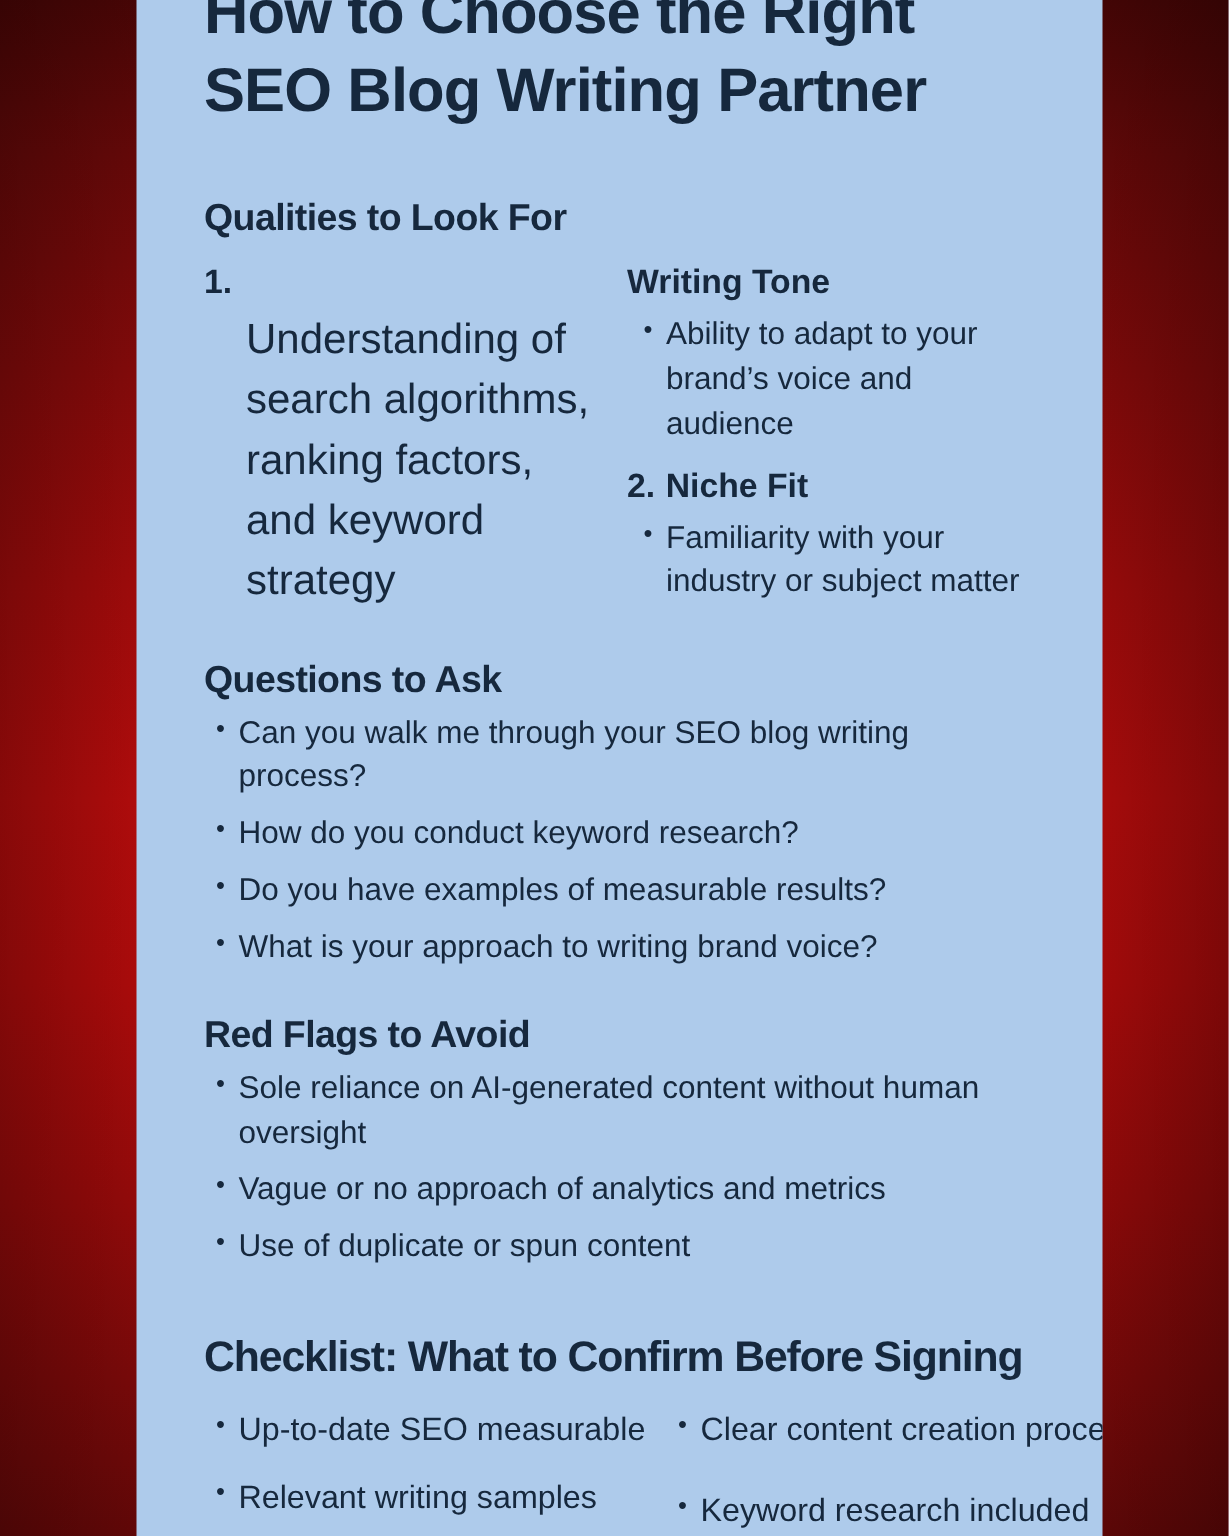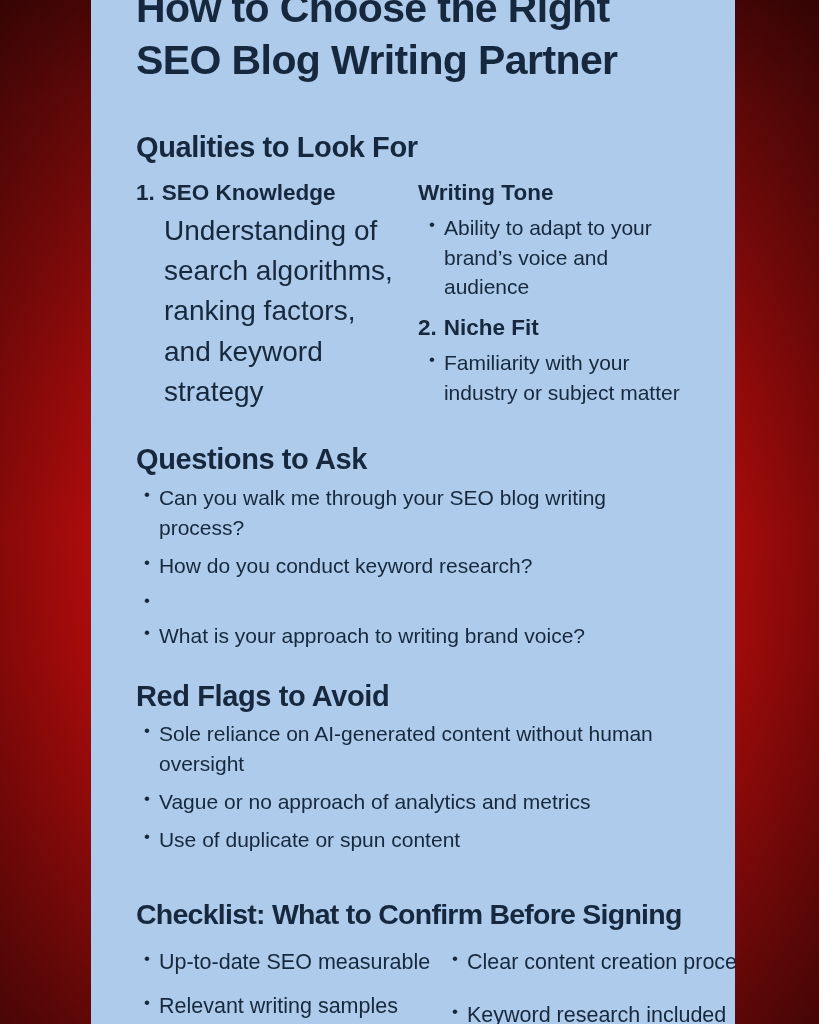--- a/index.html
+++ b/index.html
@@ -62,21 +62,21 @@
     font-size: 41px;
     font-weight: 700;
     line-height: 1.28;
     letter-spacing: -0.6px;
     color: #16283D;
     white-space: pre-line;
   }
 
   
   .section-heading {
-    font-size: 29px;
+    font-size: 25px;
     font-weight: 700;
     letter-spacing: -0.4px;
     color: #16283D;
     line-height: 1.2;
   }
 
   .h-qualities  { margin-top: 43px; }
   .h-questions  { margin-top: 30px; }
   .h-redflags   { margin-top: 28px; }
   .h-checklist  { margin-top: 42px; font-size: 28.5px; letter-spacing: -0.75px; white-space: nowrap; }
@@ -164,21 +164,20 @@
     <h1 class="title">How to Choose the Right
 SEO Blog Writing Partner</h1>
 
     <h2 class="section-heading h-qualities">Qualities to Look For</h2>
 
     <div class="qualities-cols">
 
       <div class="q-col-left">
         <div class="q-item-title">
           <span class="q-num">1.</span>
-          <span>SEO Knowledge</span>
         </div>
         <p class="q-desc">Understanding of search algorithms, ranking factors, and keyword strategy</p>
       </div>
 
       <div class="q-col-right">
         <div class="q-item-title">
           <span>Writing Tone</span>
         </div>
         <ul class="bullets">
           <li>
@@ -205,20 +204,21 @@
       <li>
         <span class="dot">•</span>
         <span>Can you walk me through your SEO blog writing process?</span>
       </li>
       <li>
         <span class="dot">•</span>
         <span>How do you conduct keyword research?</span>
       </li>
       <li>
         <span class="dot">•</span>
+        <span>Do you have examples of measurable results?</span>
       </li>
       <li>
         <span class="dot">•</span>
         <span>What is your approach to writing brand voice?</span>
       </li>
     </ul>
 
     <h2 class="section-heading h-redflags">Red Flags to Avoid</h2>
     <ul class="bullets wide-list">
       <li>

